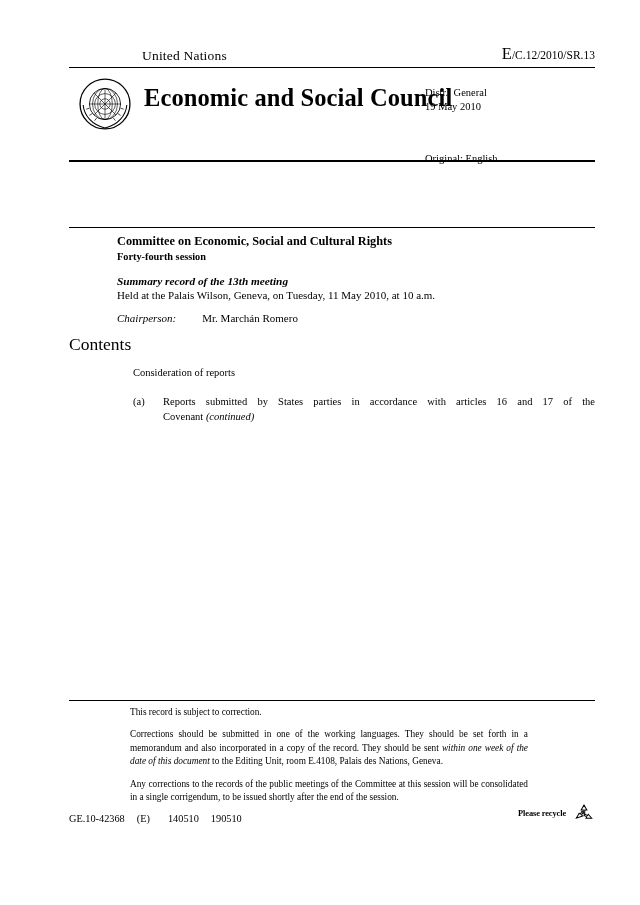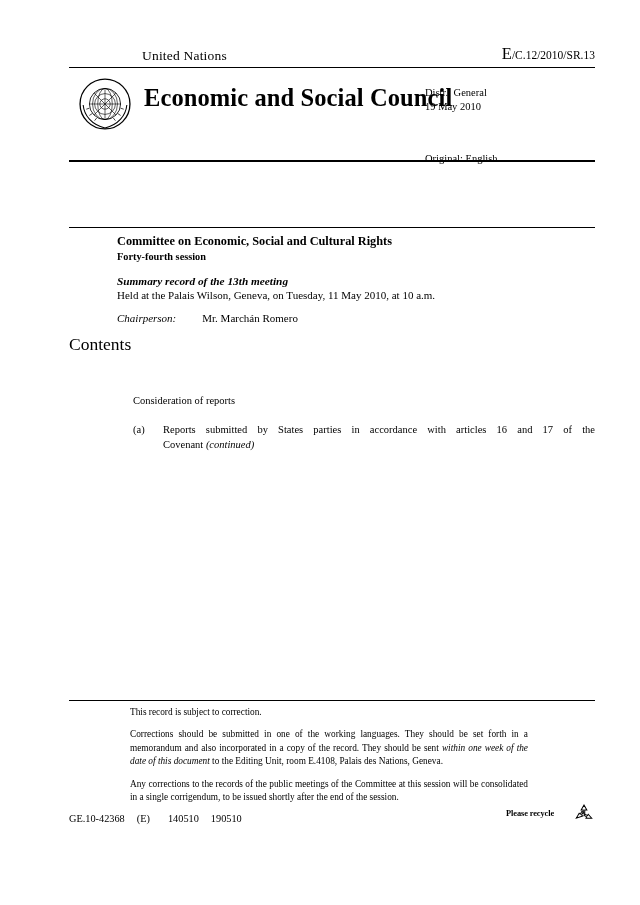--- a/index.html
+++ b/index.html
@@ -153,21 +153,20 @@
     left: 57px;
     top: 334px;
     font-size: 17.5px;
   }
   .contents-list {
     position: absolute;
     left: 57px;
     top: 366px;
     width: 526px;
     font-size: 10.5px;
-    margin-top: 28px;
   }
   .c-item {
     padding-left: 64px;
     line-height: 1.4;
   }
   .c-item-sub {
     position: relative;
     padding-left: 64px;
     margin-top: 13px;
     line-height: 1.45;
@@ -228,21 +227,21 @@
     display: flex;
     justify-content: space-between;
     align-items: flex-end;
     font-size: 10.3px;
   }
   .jobnum .sp { display: inline-block; width: 18px; }
   .jobnum .sp2 { display: inline-block; width: 12px; }
   .recycle {
     display: flex;
     align-items: center;
-    gap: 19px;
+    gap: 7px;
     font-size: 8.4px;
     font-weight: bold;
     letter-spacing: -0.1px;
   }
   .recycle svg { display: block; }
 </style>
 </head>
 <body>
 
 <div class="page">

